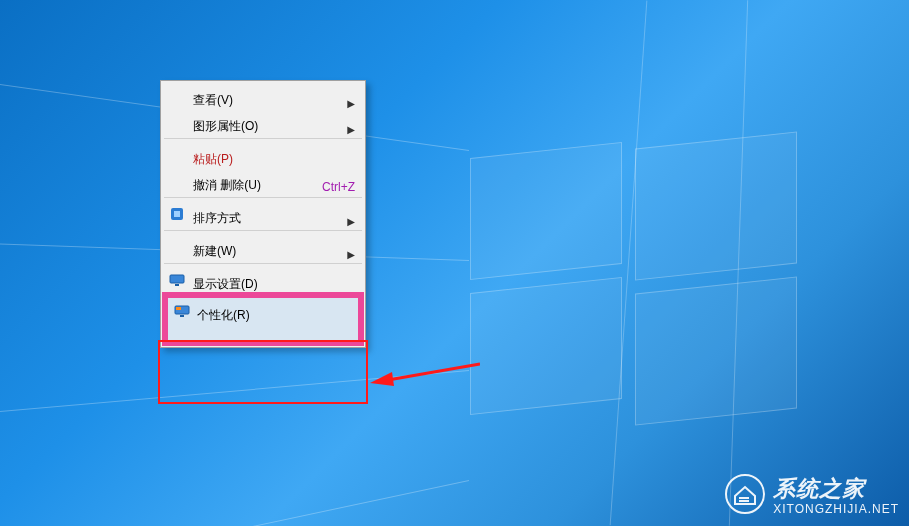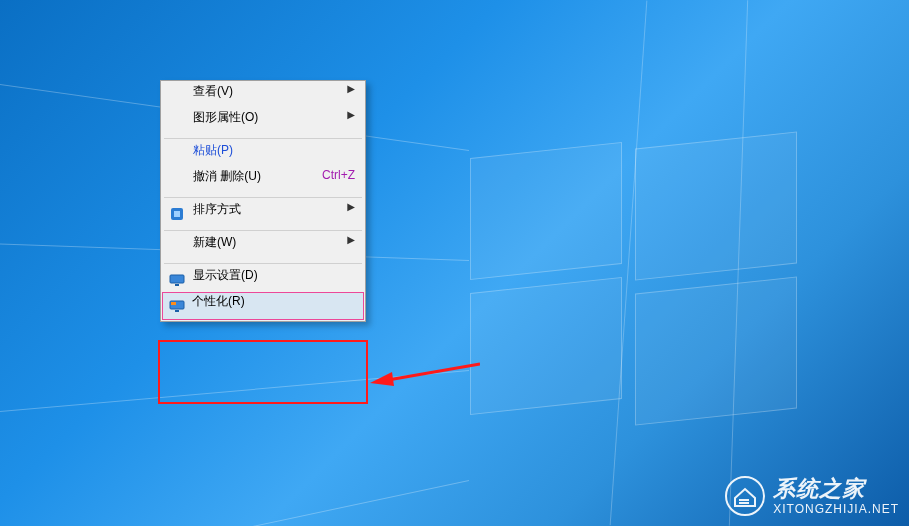--- a/index.html
+++ b/index.html
@@ -15,39 +15,39 @@
 .ray{position:absolute;background:rgba(255,255,255,0.28);height:1px;transform-origin:right center}
 .ray.r1{right:440px;top:150px;width:900px;transform:rotate(8deg)}
 .ray.r2{right:440px;top:260px;width:900px;transform:rotate(2deg)}
 .ray.r3{right:440px;top:370px;width:900px;transform:rotate(-5deg)}
 .ray.r4{right:440px;top:480px;width:900px;transform:rotate(-12deg)}
 .ray.v1{left:628px;top:0;width:1px;height:526px;background:rgba(255,255,255,0.25);transform:rotate(4deg)}
 .ray.v2{left:738px;top:0;width:1px;height:526px;background:rgba(255,255,255,0.25);transform:rotate(2deg)}
 
 
 .ctxmenu{position:absolute;left:160px;top:80px;width:200px;background:#f0f0f0;border:1px solid #a0a0a0;box-shadow:4px 4px 6px rgba(0,0,0,0.25);padding:2px}
-.mi{display:flex;align-items:flex-start;height:26px;padding:0 8px 0 30px;color:#000;position:relative;cursor:default}
+.mi{display:flex;align-items:flex-end;height:26px;padding:0 8px 0 30px;color:#000;position:relative;cursor:default}
 .mi .arrow{margin-left:auto;color:#333;font-size:10px}
 .mi .shortcut{margin-left:auto;color:#a21caf;font-size:12px}
-.mi.disabled{color:#1d4ed8}
+.mi.disabled{color:#b91c1c}
 .mi .ico{position:absolute;left:6px;top:5px;width:16px;height:16px}
 .sep{height:1px;background:#d0d0d0;margin:3px 1px}
-.mi.highlight{background:#d8e6f2;border:1px solid #ec4899;margin:-1px;padding:0 7px 0 29px}
+.mi.highlight{background:#d8e6f2;border:6px solid #ec4899;margin:-1px;padding:0 7px 16px 29px}
 
 
 .ico svg{width:16px;height:16px;display:block}
 
 
 .annot-box{position:absolute;left:158px;top:340px;width:206px;height:60px;border:2px solid #ff1a1a;pointer-events:none}
 
 
 .annot-arrow{position:absolute;left:370px;top:358px;width:110px;height:30px;pointer-events:none}
 
 
-.watermark{position:absolute;right:10px;bottom:10px;display:flex;align-items:flex-end;gap:8px;color:#fff;opacity:0.92}
+.watermark{position:absolute;right:10px;bottom:10px;display:flex;align-items:flex-start;gap:8px;color:#fff;opacity:0.92}
 .watermark .house{width:40px;height:40px}
 .watermark .txt1{font-size:22px;font-weight:600;font-style:italic;letter-spacing:1px}
 .watermark .txt2{font-size:12px;letter-spacing:1px;margin-top:-2px}
 </style>
 </head>
 <body>
 
 <div class="desktop">
 
   <div class="ray r1"></div>

